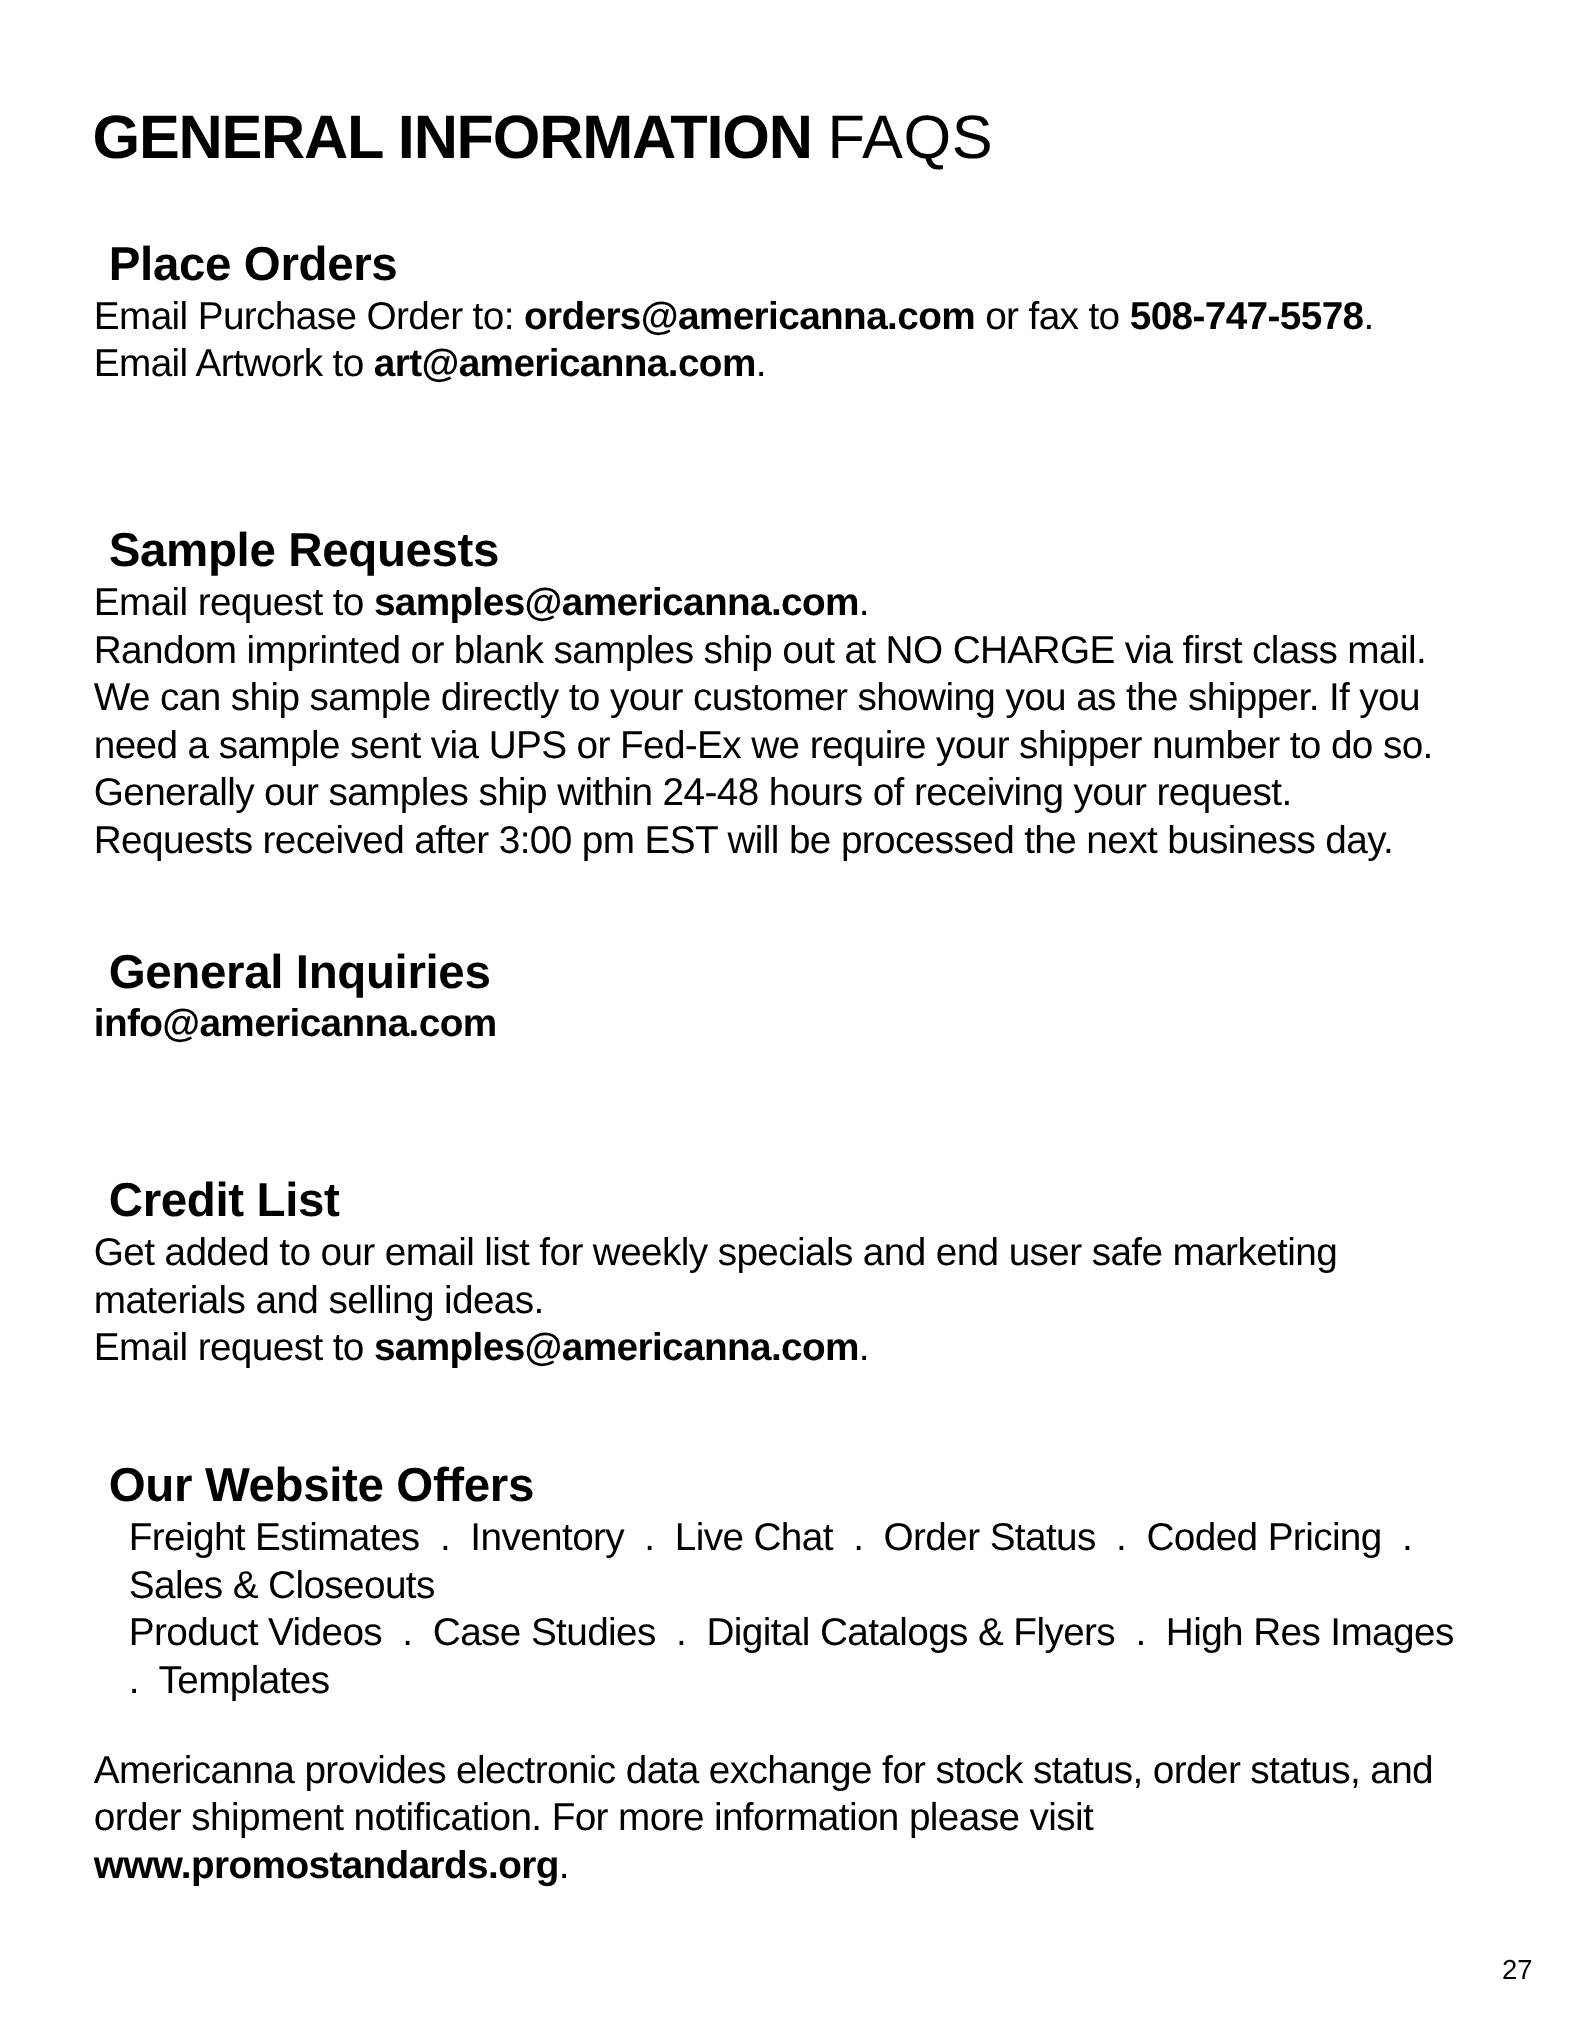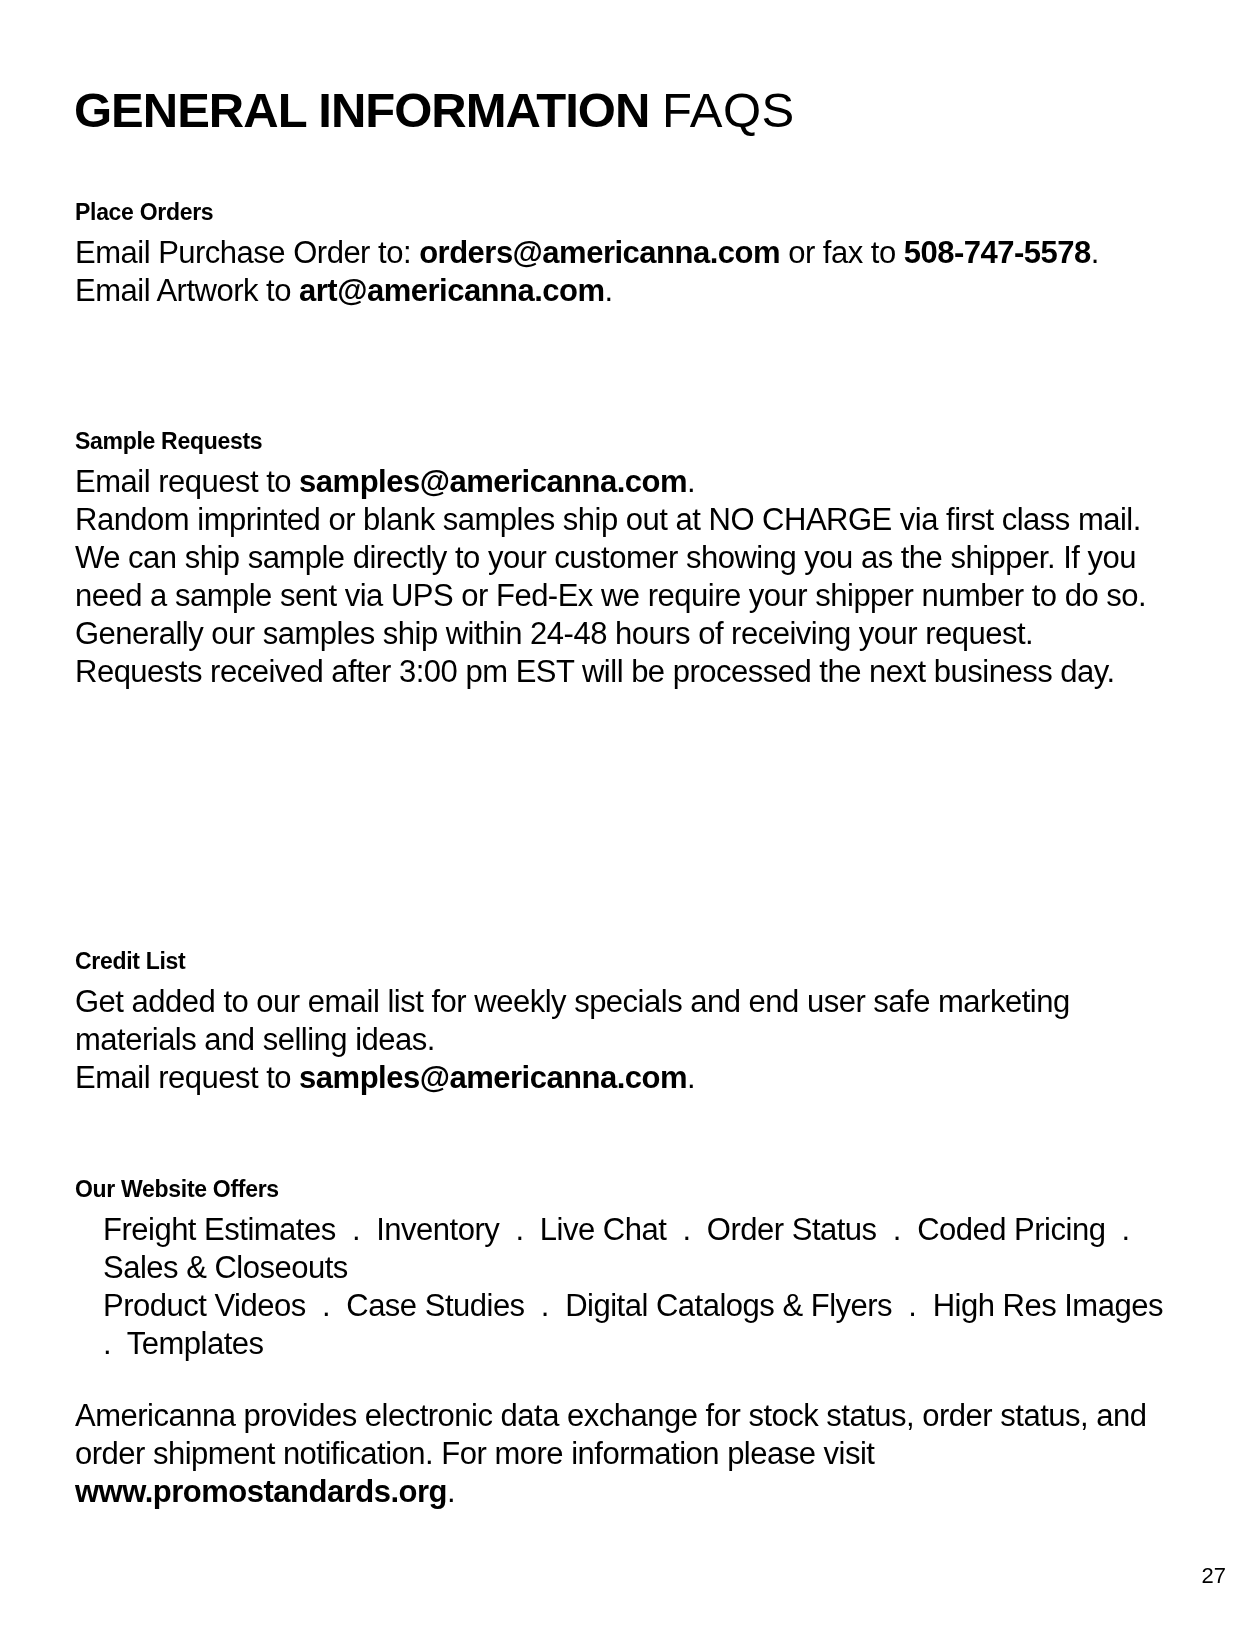--- a/index.html
+++ b/index.html
@@ -30,23 +30,23 @@
     font-weight: 400;
     letter-spacing: 0.5px;
   }
 
   section {
     position: absolute;
     left: 75px;
     width: 1090px;
   }
   h2 {
-    font-size: 23px;
+    font-size: 38px;
     line-height: 34px;
-    margin: 0 0 5px 0;
+    margin: 0 0 5px 12px;
     font-weight: bold;
     letter-spacing: -0.3px;
   }
   p {
     margin: 0;
     font-size: 31px;
     line-height: 38px;
     letter-spacing: -0.5px;
   }
   .b { font-weight: bold; }
@@ -90,20 +90,24 @@
     <p><span>Email Artwork to </span><a class="plain">art@americanna.com</a><span>.</span></p>
   </section>
 
   <section class="sec-sample-requests">
     <h2>Sample Requests</h2>
     <p><span>Email request to </span><a class="plain">samples@americanna.com</a><span>.</span></p>
     <p>Random imprinted or blank samples ship out at NO CHARGE via first class mail. We can ship sample directly to your customer showing you as the shipper. If you need a sample sent via UPS or Fed-Ex we require your shipper number to do so. Generally our samples ship within 24-48 hours of receiving your request. Requests received after 3:00 pm EST will be processed the next business day.</p>
   </section>
 
   <section class="sec-inquiries two-col">
+    <div class="col-left">
+      <h2>General Inquiries</h2>
+      <p><a class="plain">info@americanna.com</a></p>
+    </div>
   </section>
 
   <section class="sec-email-list">
     <h2>Credit List</h2>
     <p>Get added to our email list for weekly specials and end user safe marketing materials and selling ideas.</p>
     <p><span>Email request to </span><a class="plain">samples@americanna.com</a><span>.</span></p>
   </section>
 
   <section class="sec-website-offers">
     <h2>Our Website Offers</h2>

